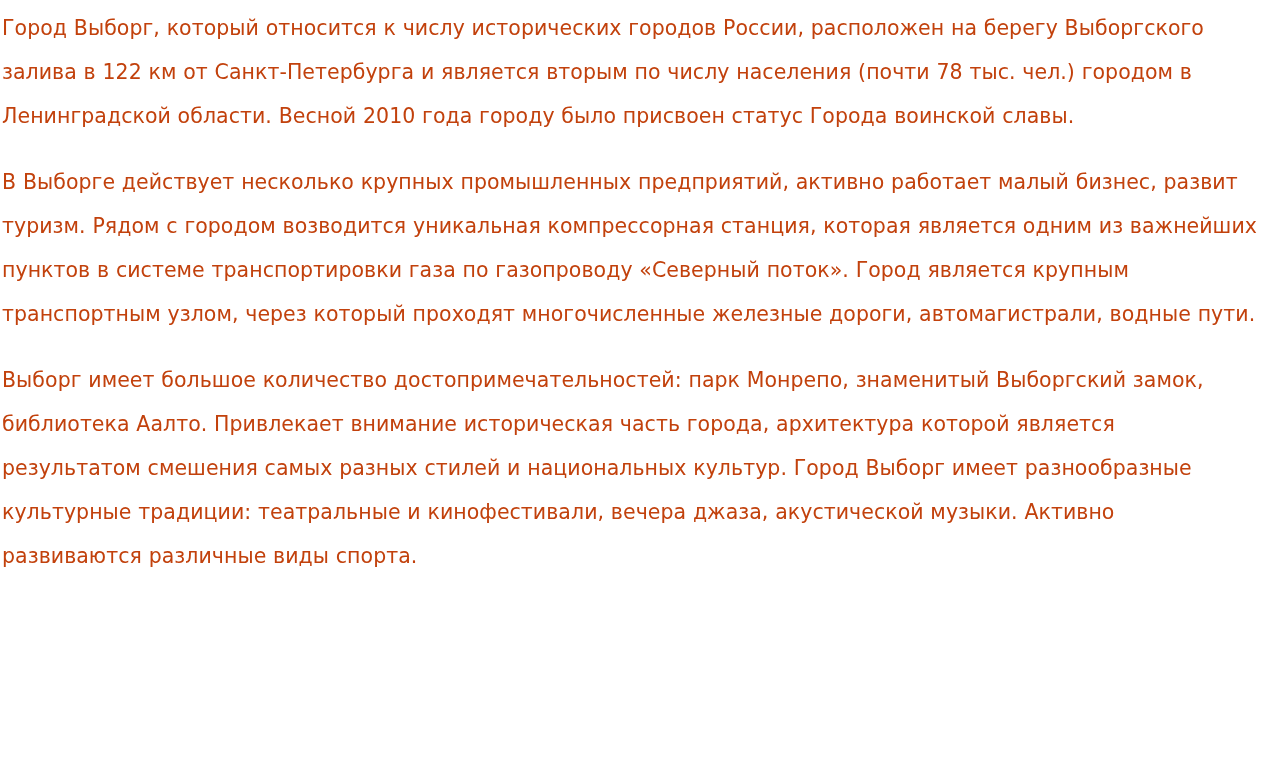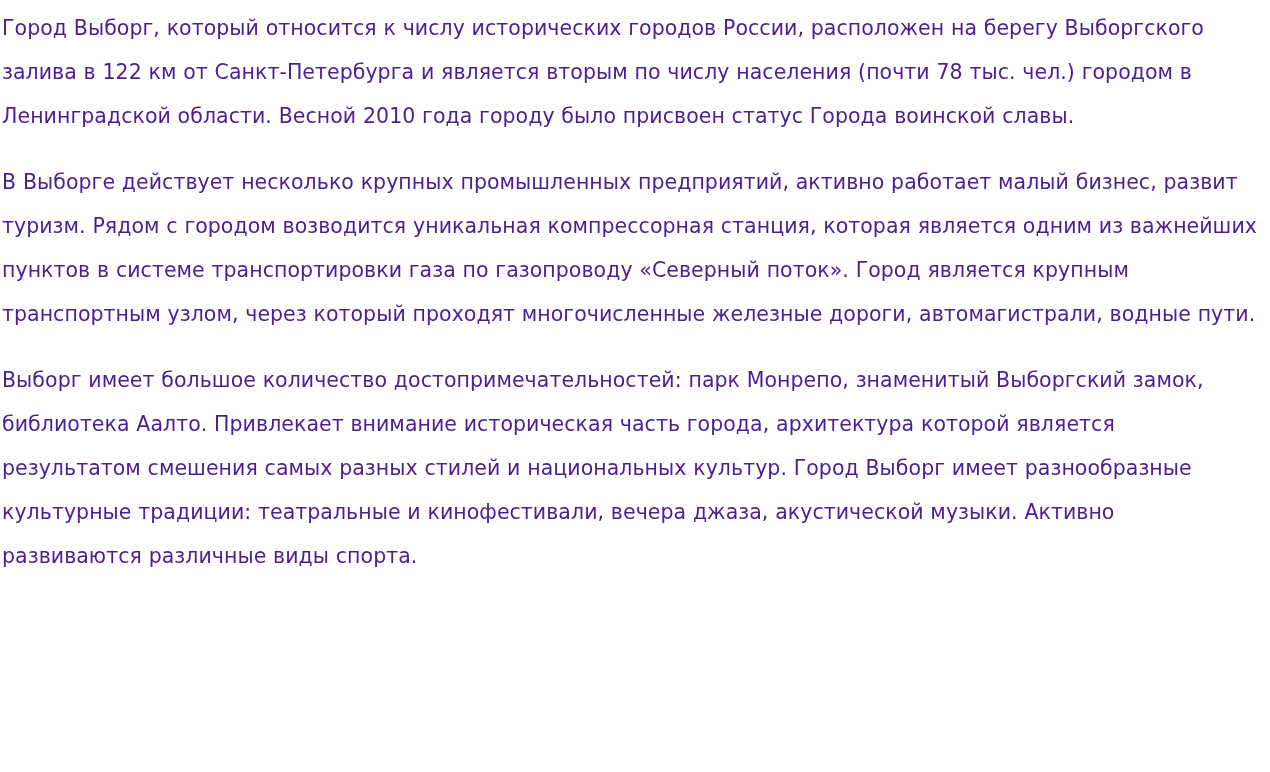--- a/index.html
+++ b/index.html
@@ -20,21 +20,21 @@
     box-sizing: border-box;
     padding: 6px 12px 0 2px;
   }
   .para {
     font-size: 20.5px;
     line-height: 44px;
     margin: 0 0 22px 0;
     text-align: left;
     letter-spacing: 0.05px;
     word-spacing: 0.2px;
-    color: #4c1d95;
+    color: #c2410c;
   }
   .para:last-child {
     margin-bottom: 0;
   }
 </style>
 </head>
 <body>
 
 <div class="page">
   <p class="para">Город Выборг, который относится к числу исторических городов России, расположен на берегу Выборгского залива в 122 км от Санкт-Петербурга и является вторым по числу населения (почти 78 тыс. чел.) городом в Ленинградской области. Весной 2010 года городу было присвоен статус Города воинской славы.</p>

